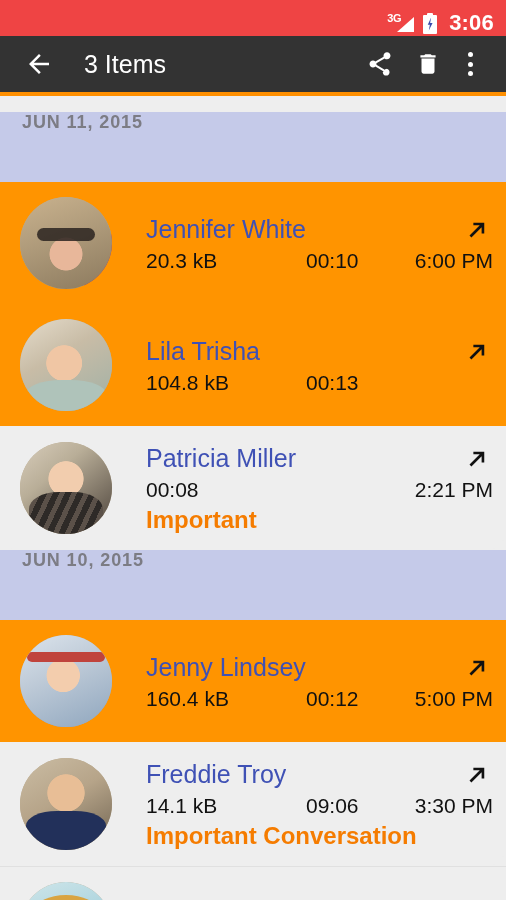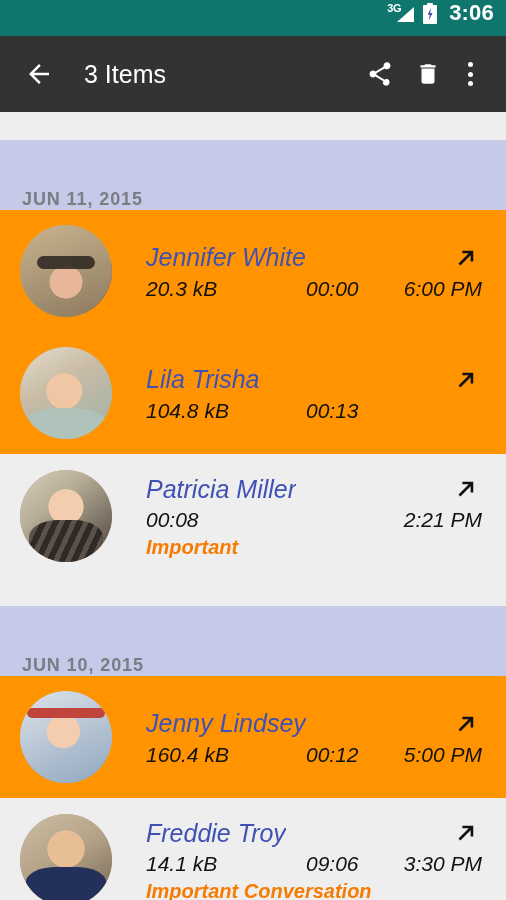--- a/index.html
+++ b/index.html
@@ -18,23 +18,23 @@
   #app {
     position: relative;
     width: 506px;
     height: 900px;
     overflow: hidden;
   }
 
   
   .statusbar {
     height: 36px;
-    background: #0f766e;
-    display: flex;
-    align-items: flex-start;
+    background: #ef4444;
+    display: flex;
+    align-items: flex-end;
     justify-content: flex-end;
     padding-right: 12px;
     box-sizing: border-box;
     padding-left: 32px;
   }
   .sb-icons {
     display: flex;
     align-items: center;
     gap: 9px;
   }
@@ -97,21 +97,21 @@
   .sb-time {
     color: #FFFFFF;
     font-size: 22px;
     font-weight: bold;
     letter-spacing: 0.2px;
     margin-left: 3px;
   }
 
   
   .toolbar {
-    height: 76px;
+    height: 56px;
     background: #333333;
     display: flex;
     align-items: center;
     padding: 0 18px 0 22px;
     box-sizing: border-box;
     position: relative;
   }
   .tb-back {
     width: 34px;
     height: 34px;
@@ -165,41 +165,39 @@
     right: 0;
     bottom: 0;
     overflow: hidden;
     background: #EEEEEE;
   }
 
   .date-header {
     background: #C5CAE9;
     height: 70px;
     display: flex;
-    align-items: flex-end;
+    align-items: flex-start;
     padding-left: 22px;
     box-sizing: border-box;
-    margin-top: 28px;
   }
   .date-header span {
     color: #7C7C84;
     font-size: 18px;
     font-weight: bold;
     letter-spacing: 0.9px;
   }
 
   .row {
     height: 122px;
     display: flex;
     align-items: center;
-    padding: 0 24px 0 20px;
+    padding: 0 13px 0 20px;
     box-sizing: border-box;
     position: relative;
     background: #EEEEEE;
-    font-style: italic;
   }
   .row.selected {
     background: #FF9400;
   }
   .row.tall { height: 124px; border-radius: 20px; }
 
   .avatar {
     width: 92px;
     height: 92px;
     border-radius: 50%;
@@ -295,21 +293,21 @@
   }
   .r-time {
     color: #111111;
     font-size: 21px;
     flex: 0 0 auto;
     text-align: right;
     white-space: nowrap;
   }
   .r-tag {
     color: #F57C00;
-    font-size: 20px;
+    font-size: 24px;
     font-weight: bold;
     margin-top: 4px;
   }
 
   .dir-icon {
     flex: 0 0 auto;
     width: 32px;
     height: 32px;
     margin-left: 10px;
     display: flex;
@@ -381,21 +379,21 @@
           <div class="r-line1">
             <div class="r-name">Jennifer White</div>
             <div class="dir-icon">
               <svg width="30" height="30" viewBox="0 0 24 24" aria-hidden="true">
                 <path d="M7.5 17.9l8.2-8.2v5.1h2.1V6.1h-8.7v2.1h5.1L6 16.4z" fill="#111111"></path>
               </svg>
             </div>
           </div>
           <div class="r-line2">
             <div class="r-size">20.3 kB</div>
-            <div class="r-dur">00:00</div>
+            <div class="r-dur">00:10</div>
             <div class="r-time">6:00 PM</div>
           </div>
         </div>
       </div>
       <div class="row selected">
         <div class="avatar av-b">
           <div class="ph"></div>
         </div>
         <div class="rowbody">
           <div class="r-line1">

